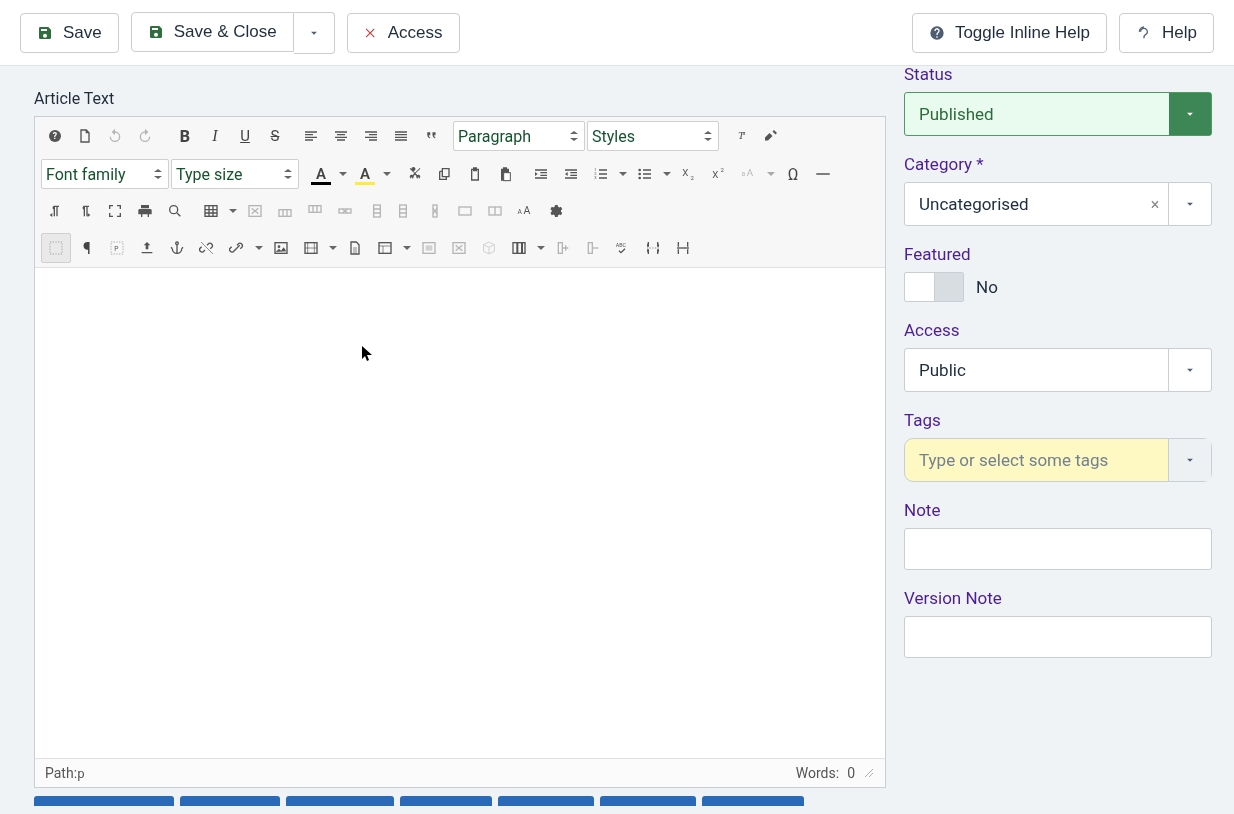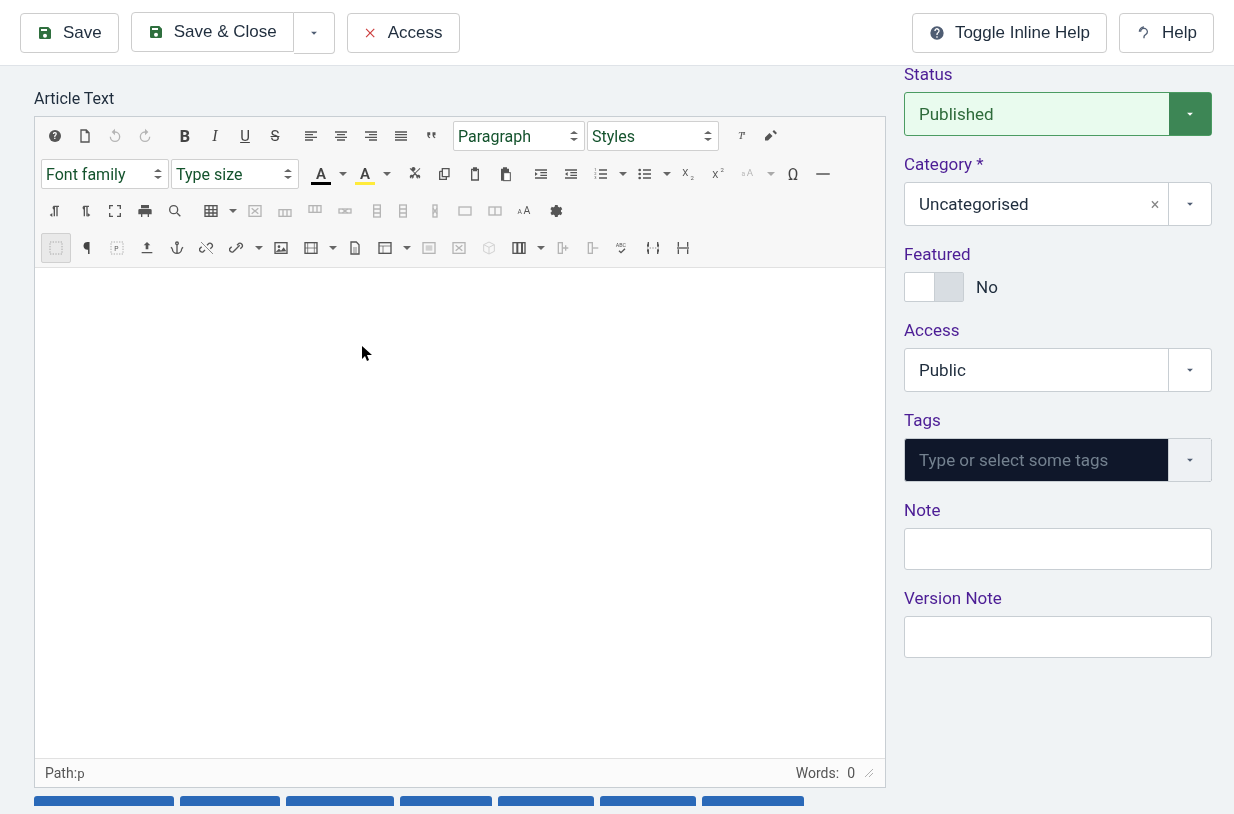--- a/index.html
+++ b/index.html
@@ -63,21 +63,21 @@
   .sel .txt{padding:0 14px;font-size:17px;color:#1f2d3d;flex:1;}
   .sel .arrow{width:42px;height:100%;display:flex;align-items:center;justify-content:center;border-left:1px solid #c8ced3;cursor:pointer;color:#4f5d73;}
   .sel.status{border:1px solid var(--status-border);background:var(--status-bg);}
   .sel.status .txt{color:#2e6b3b;}
   .sel.status .arrow{background:var(--status-arrow-bg);border-left:none;color:#fff;}
   .sel .clear-x{width:26px;text-align:center;color:#888;cursor:pointer;font-size:16px;}
   .toggle{display:flex;align-items:center;gap:12px;}
   .toggle .track{width:58px;height:28px;background:#fff;border:1px solid #c8ced3;border-radius:2px;position:relative;cursor:pointer;}
   .toggle .knob{position:absolute;right:0;top:0;bottom:0;width:28px;background:#d8dde2;border-left:1px solid #c8ced3;}
   .toggle .lbl{font-size:17px;color:#1f2d3d;}
-  .tags-sel{display:flex;align-items:center;border:1px solid #c8ced3;background:#0f172a;border-radius:3px;height:42px;gap:7px;}
+  .tags-sel{display:flex;align-items:center;border:1px solid #c8ced3;background:#fef9c3;border-radius:9px;height:42px;gap:7px;}
   .tags-sel .ph{flex:1;padding:0 14px;font-size:17px;color:#73818f;}
   .tags-sel .arrow{width:42px;height:100%;display:flex;align-items:center;justify-content:center;border-left:1px solid #c8ced3;background:#eef1f4;cursor:pointer;color:#4f5d73;}
   .txt-input{width:100%;height:42px;border:1px solid #c8ced3;border-radius:3px;background:#fff;font-size:16px;padding:0 12px;box-sizing:border-box;}
   
   .bottom-tabs{display:flex;gap:6px;margin-top:8px;}
   .bottom-tabs .bt{height:10px;background:#2a69b8;border-radius:3px 3px 0 0;}
   svg{display:block;}
   .ic-green{color:var(--green);}
   .ic-red{color:#cc3b3b;}
 </style>

